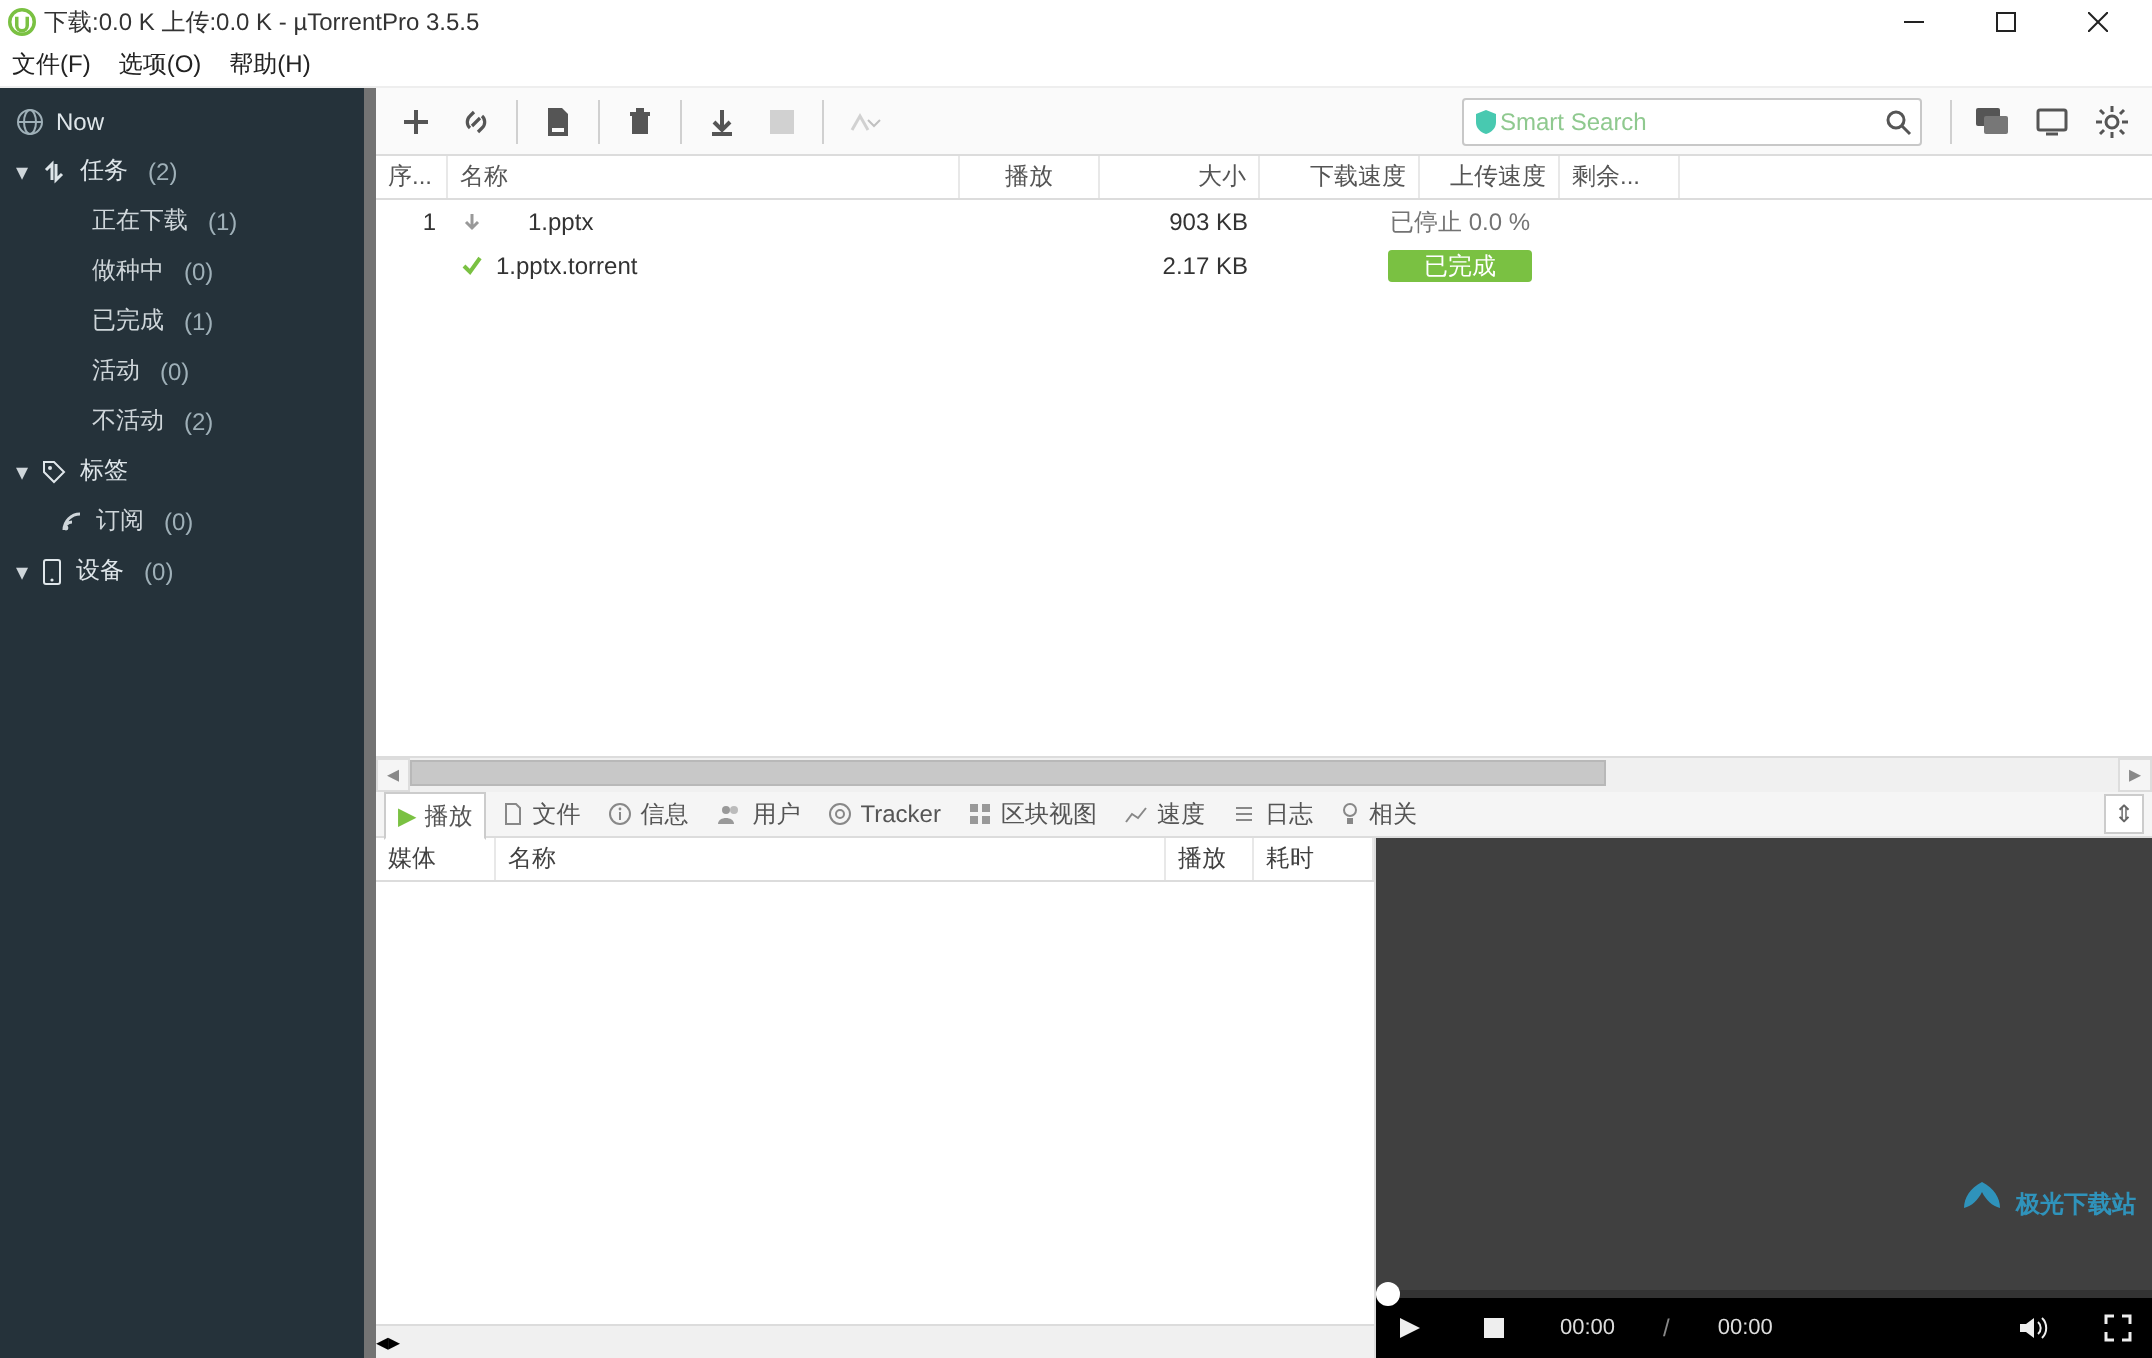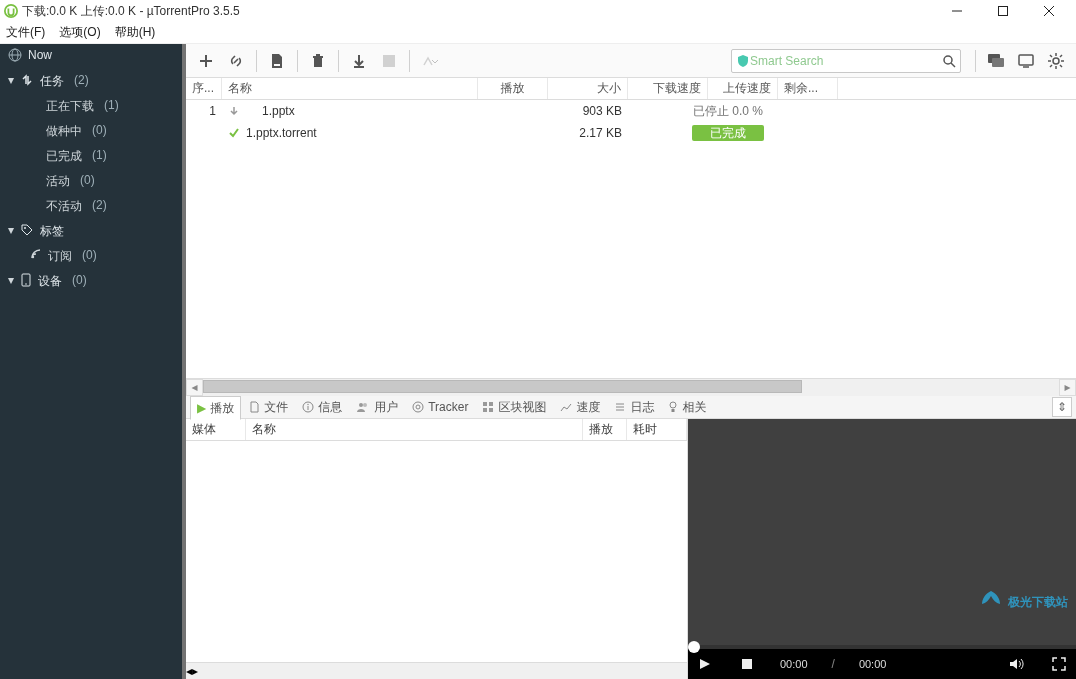--- a/index.html
+++ b/index.html
@@ -6,25 +6,25 @@
 html,body{width:1076px;height:679px;overflow:hidden;background:#fff}
 .titlebar{height:22px;display:flex;align-items:center;padding:0 4px;background:#fff;color:#333}
 .titlebar .utlogo{width:14px;height:14px;margin-right:4px}
 .titlebar .title{flex:0 0 auto}
 .titlebar .spacer{flex:1}
 .winbtn{width:46px;height:22px;display:flex;align-items:center;justify-content:center;color:#222}
 .menubar{height:22px;display:flex;align-items:center;padding:0 6px;background:#fff;color:#222;border-bottom:1px solid #eee}
 .menubar .mitem{margin-right:14px}
 .body{display:flex;height:calc(100% - 44px)}
 .sidebar{width:182px;background:#25323a;color:#dfe6ea;padding-top:4px}
-.srow{display:flex;height:25px;padding:0 8px;gap:6px;cursor:default}
+.srow{display:flex;align-items:center;height:25px;padding:0 8px;gap:6px;cursor:default}
 .srow.indent{padding-left:46px;color:#cfd6da}
 .srow .cnt{color:#9fb0b8;margin-left:4px}
 .srow.header{font-weight:500}
-.content{flex:1;display:flex;flex-direction:column;border-left:4px solid #737373}
+.content{flex:1;display:flex;flex-direction:column;border-left:6px solid #737373}
 .toolbar{height:34px;display:flex;align-items:center;padding:0 6px;background:#fafafa;border-bottom:1px solid #dcdcdc;gap:2px}
 .tbtn{width:28px;height:28px;display:flex;align-items:center;justify-content:center;color:#555}
 .tsep{width:1px;height:22px;background:#d0d0d0;margin:0 4px}
 .toolbar .grow{flex:1}
 .search{display:flex;align-items:center;width:230px;height:24px;border:1px solid #c8c8c8;border-radius:2px;background:#fff;padding:0 4px;margin-right:8px}
 .search input{flex:1;border:0;outline:0;color:#999}
 .search input::placeholder{color:#8fc98f}
 .tablewrap{flex:1;display:flex;flex-direction:column;min-height:0}
 .thead{height:22px;display:flex;align-items:center;border-bottom:1px solid #dcdcdc;color:#555;background:#fff}
 .thead .th{padding:0 6px;border-right:1px solid #e8e8e8;height:100%;display:flex;align-items:center;overflow:hidden;white-space:nowrap}

